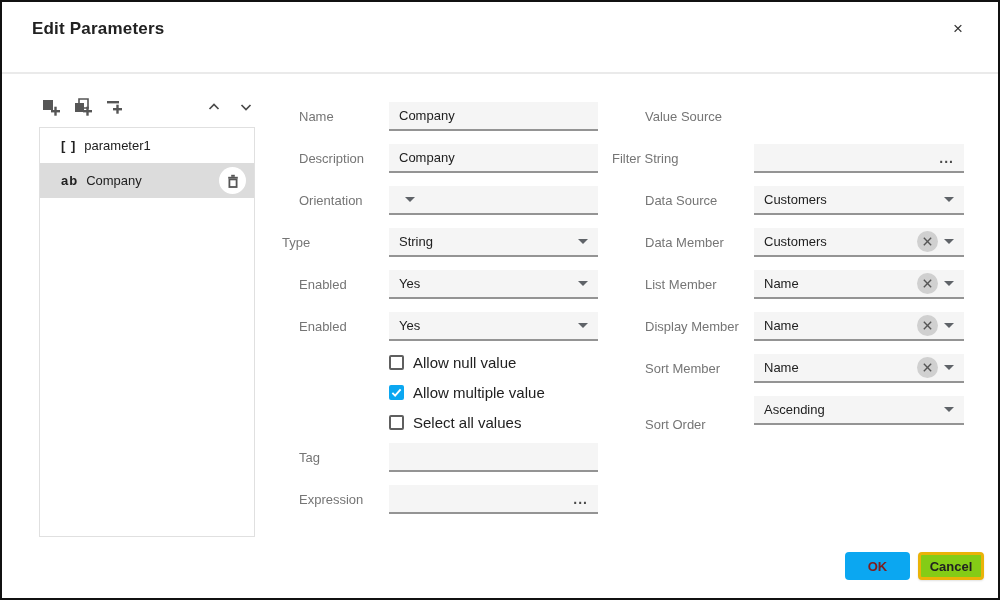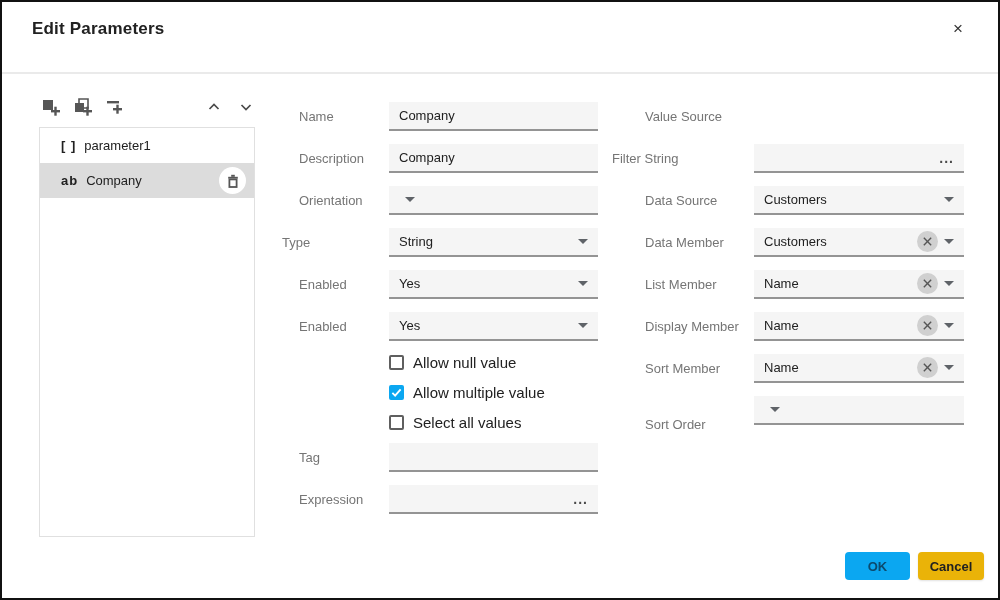--- a/index.html
+++ b/index.html
@@ -79,23 +79,23 @@
     display:flex; align-items:center; justify-content:center; flex:0 0 auto;
   }
   .check.checked .box { border-color:#0ba7f1; background:#0ba7f1; }
   .clabel { font-size:15px; color:#212121; white-space:nowrap;text-align:center; }
   
   .btn {
     position:absolute; top:550px; height:28px; border-radius:4px;
     font-family:"Liberation Sans", sans-serif; font-size:13px; font-weight:bold;
     display:flex; align-items:center; justify-content:center; cursor:pointer; border:none;
   }
-  .btn.ok { left:843px; width:65px; background:#0ba7f1; color:#0c4a6e; }
+  .btn.ok { left:843px; width:65px; background:#0ba7f1; color:#7f1d1d; }
   .btn.cancel {
-    left:916px; width:66px; background:#eab308; color:#212121;
+    left:916px; width:66px; background:#84cc16; color:#212121;
     border:3px solid #eab308; box-shadow:0 1px 2px rgba(0,0,0,.12);
   }
 </style>
 </head>
 <body>
 
 <div class="dialog">
 
   <div class="header">
     <div class="title">Edit Parameters</div>
@@ -274,19 +274,20 @@
       <svg width="11" height="11" viewBox="0 0 12 12">
           <line x1="2" y1="2" x2="10" y2="10" stroke="#555" stroke-width="1.5"></line>
           <line x1="10" y1="2" x2="2" y2="10" stroke="#555" stroke-width="1.5"></line>
         </svg>
     </span>
     <span class="arrow"></span>
   </div>
 
   <div class="flabel" style="left:643px;top:408px">Sort Order</div>
   <div class="field" style="left:752px;top:394px;width:210px">
+    <span class="fvalue">Ascending</span>
     <span class="arrow"></span>
   </div>
 
   <button class="btn ok">OK</button>
   <button class="btn cancel">Cancel</button>
 
 </div>
 
 </body></html>

